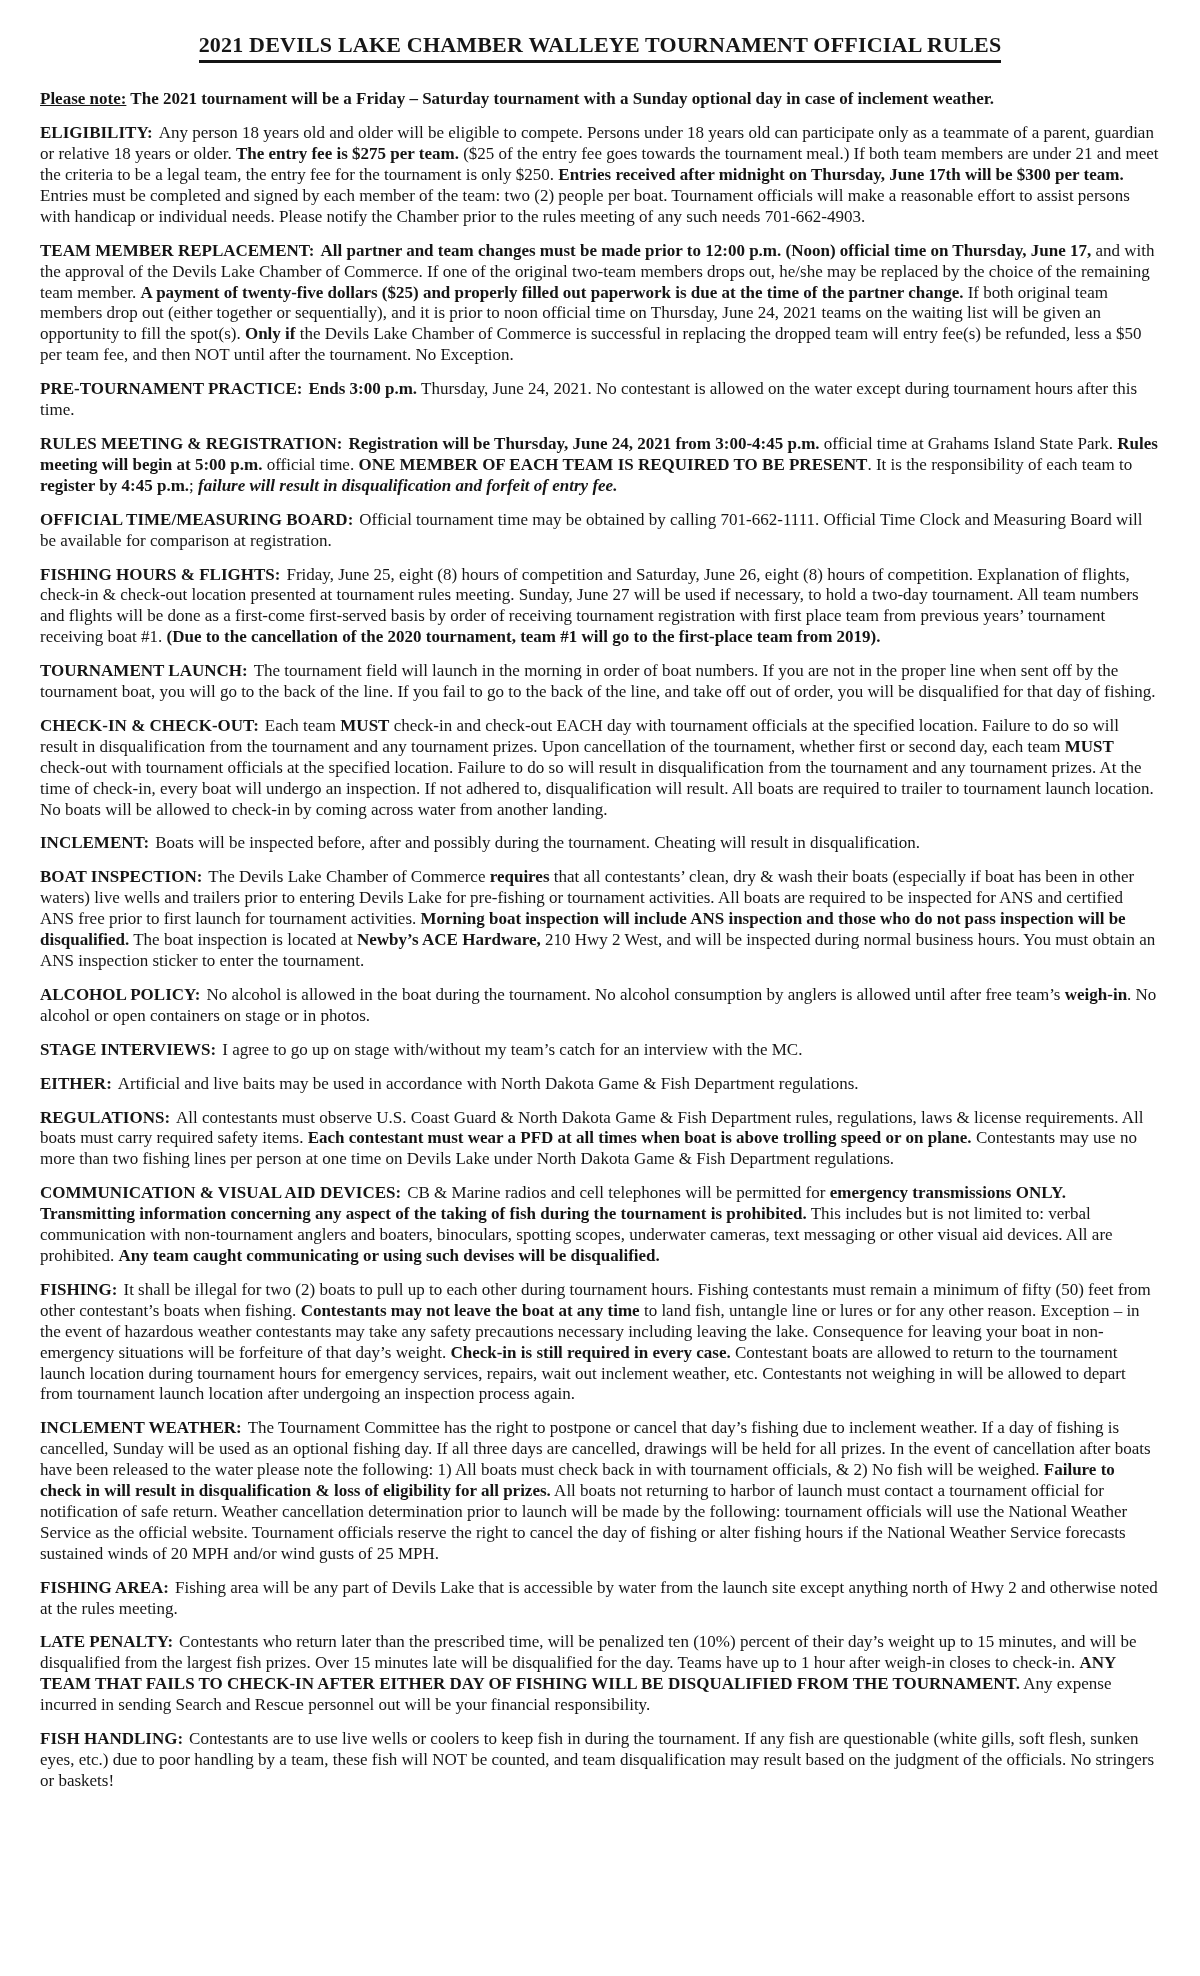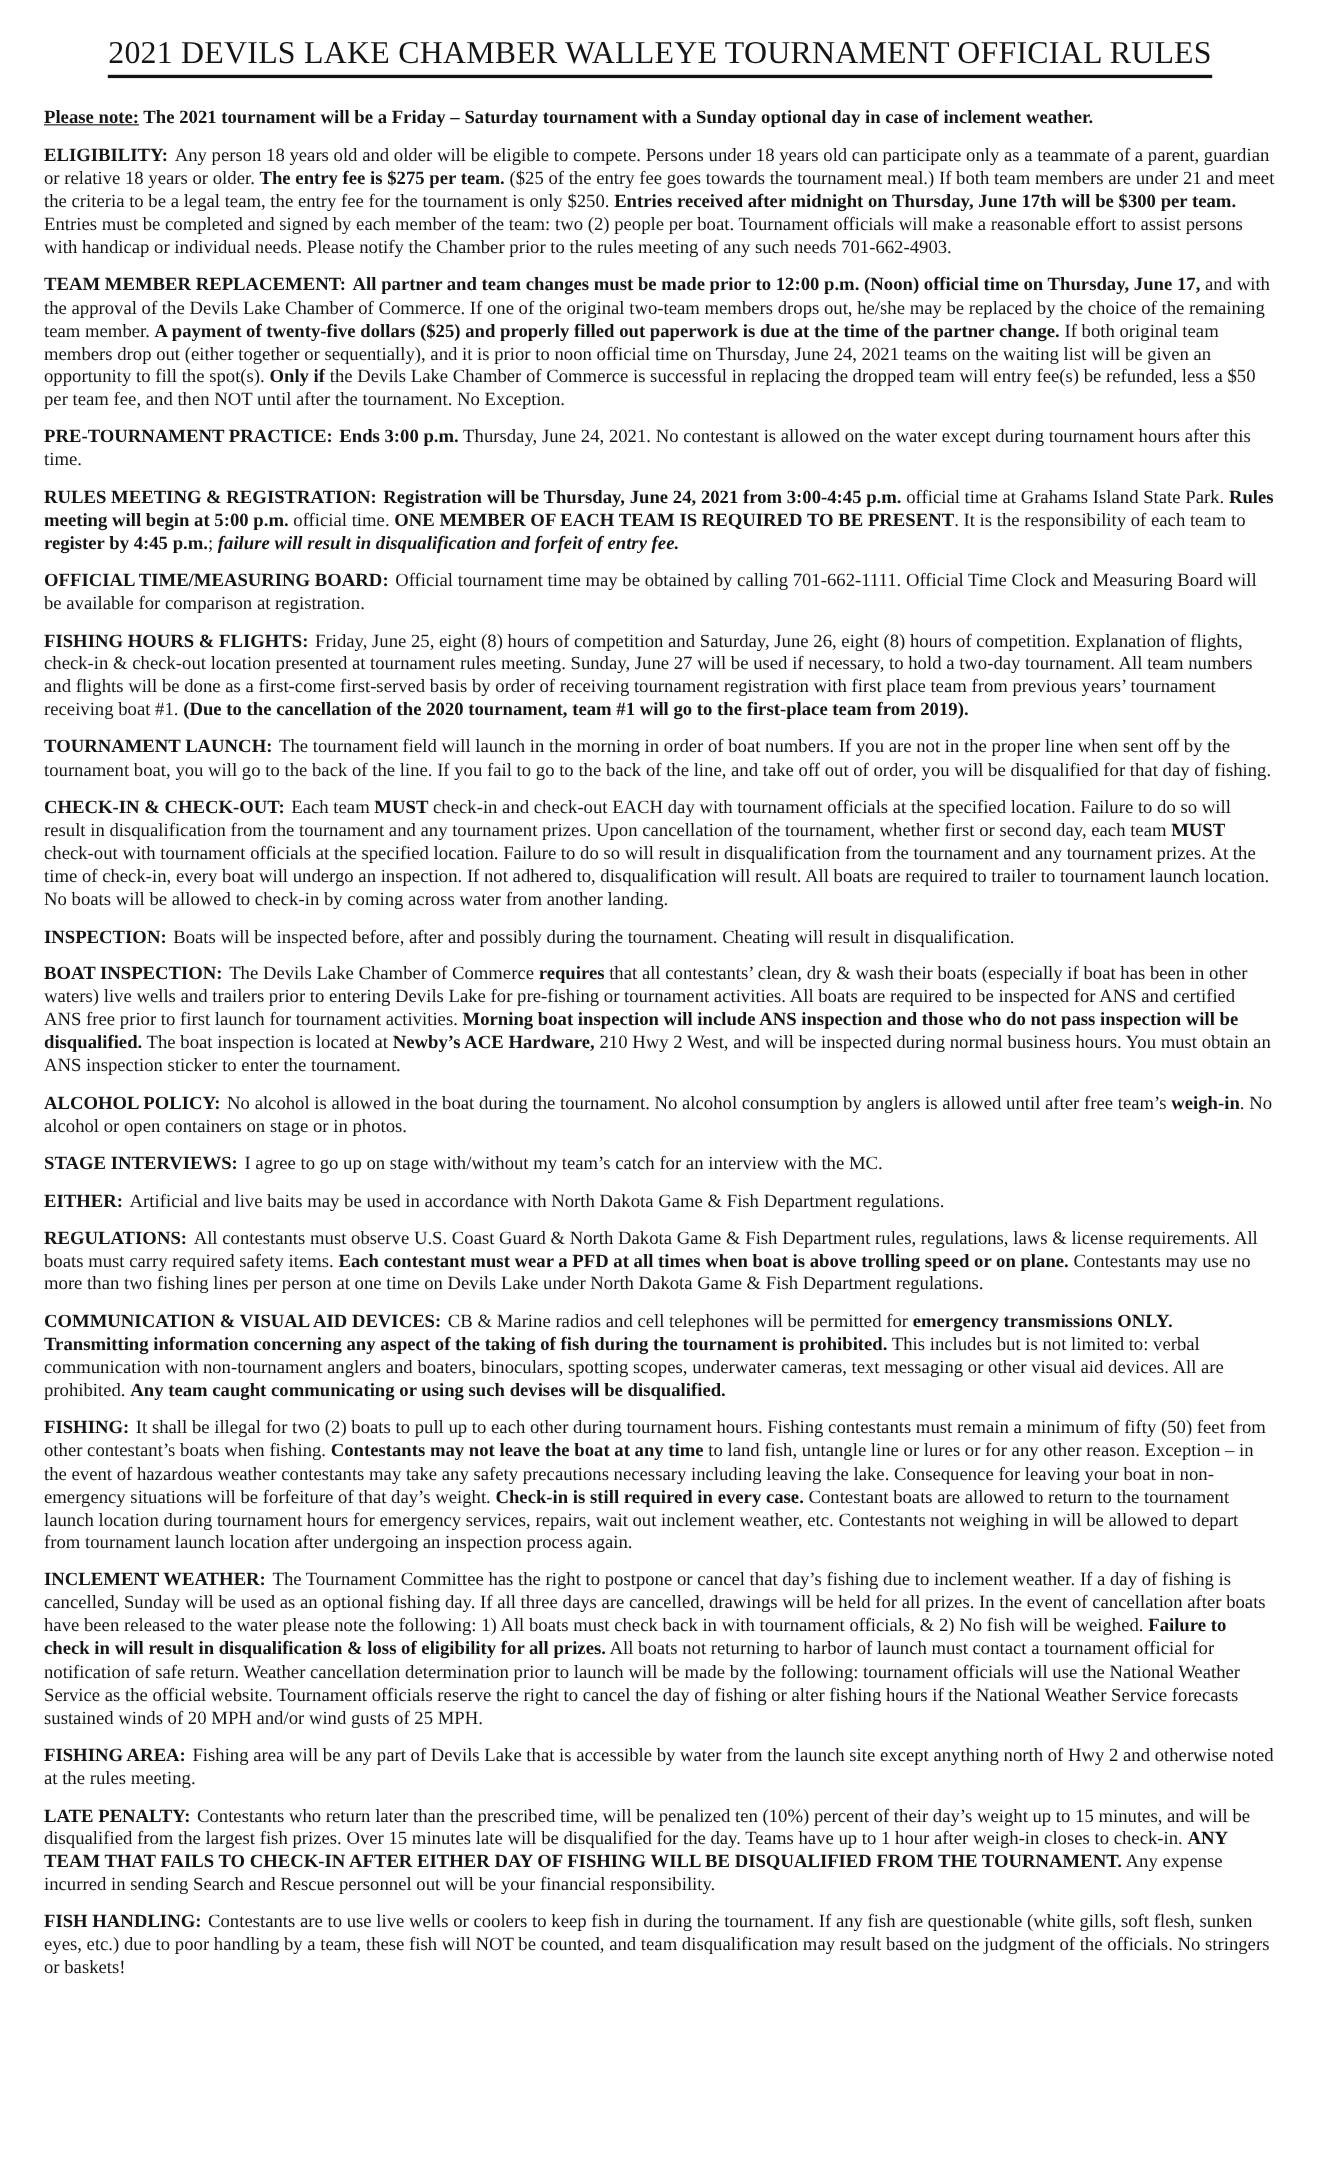--- a/index.html
+++ b/index.html
@@ -8,22 +8,22 @@
     width: 1200px;
     min-height: 1976px;
     background: #ffffff;
     color: #161616;
     font-family: "Liberation Serif", serif;
     -webkit-font-smoothing: antialiased;
   }
   .page { padding: 28px 40px 40px 40px; }
   .title {
     text-align: center;
-    font-size: 29px;
-    font-weight: normal;
+    font-size: 22px;
+    font-weight: bold;
     margin: 4px 0 26px 0;
     line-height: 1.15;
   }
   .title .title-underline {
     display: inline-block;
     border-bottom: 3.5px solid #141414;
     padding-bottom: 3px;
     letter-spacing: 0.2px;
     white-space: nowrap;
   }
@@ -53,21 +53,21 @@
 
   <div id="sections">
       <p class="para"><span class="heading">ELIGIBILITY</span><span class="heading-colon">:</span><span>Any person 18 years old and older will be eligible to compete. Persons under 18 years old can participate only as a teammate of a parent, guardian or relative 18 years or older. </span><span class="b">The entry fee is $275 per team.</span><span> ($25 of the entry fee goes towards the tournament meal.) If both team members are under 21 and meet the criteria to be a legal team, the entry fee for the tournament is only $250. </span><span class="b">Entries received after midnight on Thursday, June 17th will be $300 per team.</span><span> Entries must be completed and signed by each member of the team: two (2) people per boat. Tournament officials will make a reasonable effort to assist persons with handicap or individual needs. Please notify the Chamber prior to the rules meeting of any such needs 701-662-4903.</span></p>
       <p class="para"><span class="heading">TEAM MEMBER REPLACEMENT</span><span class="heading-colon">:</span><span class="b">All partner and team changes must be made prior to 12:00 p.m. (Noon) official time on Thursday, June 17,</span><span> and with the approval of the Devils Lake Chamber of Commerce.  If one of the original two-team members drops out, he/she may be replaced by the choice of the remaining team member.  </span><span class="b">A payment of twenty-five dollars ($25) and properly filled out paperwork is due at the time of the partner change.</span><span>  If both original team members drop out (either together or sequentially), and it is prior to noon official time on Thursday, June 24, 2021 teams on the waiting list will be given an opportunity to fill the spot(s).  </span><span class="b">Only if</span><span> the Devils Lake Chamber of Commerce is successful in replacing the dropped team will entry fee(s) be refunded, less a $50 per team fee, and then NOT until after the tournament.  No Exception.</span></p>
       <p class="para"><span class="heading">PRE-TOURNAMENT PRACTICE</span><span class="heading-colon">:</span><span class="b">Ends 3:00 p.m.</span><span> Thursday, June 24, 2021.  No contestant is allowed on the water except during tournament hours after this time.</span></p>
       <p class="para"><span class="heading">RULES MEETING &amp; REGISTRATION</span><span class="heading-colon">:</span><span class="b">Registration will be Thursday, June 24, 2021 from 3:00-4:45 p.m.</span><span> official time at Grahams Island State Park.  </span><span class="b">Rules meeting will begin at 5:00 p.m.</span><span> official time.  </span><span class="b">ONE MEMBER OF EACH TEAM IS REQUIRED TO BE PRESENT</span><span>.  It is the responsibility of each team to </span><span class="b">register by 4:45 p.m.</span><span>; </span><span class="b i">failure will result in disqualification and forfeit of entry fee.</span></p>
       <p class="para"><span class="heading">OFFICIAL TIME/MEASURING BOARD</span><span class="heading-colon">:</span><span>Official tournament time may be obtained by calling 701-662-1111.  Official Time Clock and Measuring Board will be available for comparison at registration.</span></p>
       <p class="para"><span class="heading">FISHING HOURS &amp; FLIGHTS</span><span class="heading-colon">:</span><span>Friday, June 25, eight (8) hours of competition and Saturday, June 26, eight (8) hours of competition.  Explanation of flights, check-in &amp; check-out location presented at tournament rules meeting. Sunday, June 27 will be used if necessary, to hold a two-day tournament. All team numbers and flights will be done as a first-come first-served basis by order of receiving tournament registration with first place team from previous years’ tournament receiving boat #1. </span><span class="b">(Due to the cancellation of the 2020 tournament, team #1 will go to the first-place team from 2019).</span></p>
       <p class="para"><span class="heading">TOURNAMENT LAUNCH</span><span class="heading-colon">:</span><span>The tournament field will launch in the morning in order of boat numbers. If you are not in the proper line when sent off by the tournament boat, you will go to the back of the line. If you fail to go to the back of the line, and take off out of order, you will be disqualified for that day of fishing.</span></p>
       <p class="para"><span class="heading">CHECK-IN &amp; CHECK-OUT</span><span class="heading-colon">:</span><span>Each team </span><span class="b">MUST</span><span> check-in and check-out EACH day with tournament officials at the specified location. Failure to do so will result in disqualification from the tournament and any tournament prizes. Upon cancellation of the tournament, whether first or second day, each team </span><span class="b">MUST</span><span> check-out with tournament officials at the specified location. Failure to do so will result in disqualification from the tournament and any tournament prizes. At the time of check-in, every boat will undergo an inspection.  If not adhered to, disqualification will result. All boats are required to trailer to tournament launch location.  No boats will be allowed to check-in by coming across water from another landing.</span></p>
-      <p class="para"><span class="heading">INSPECTION</span><span class="heading-colon">:</span><span>Boats will be inspected before, after and possibly during the tournament.  Cheating will result in disqualification.</span></p>
+      <p class="para"><span class="heading">INCLEMENT</span><span class="heading-colon">:</span><span>Boats will be inspected before, after and possibly during the tournament.  Cheating will result in disqualification.</span></p>
       <p class="para"><span class="heading">BOAT INSPECTION</span><span class="heading-colon">:</span><span>The Devils Lake Chamber of Commerce </span><span class="b">requires</span><span> that all contestants’ clean, dry &amp; wash their boats (especially if boat has been in other waters) live wells and trailers prior to entering Devils Lake for pre-fishing or tournament activities. All boats are required to be inspected for ANS and certified ANS free prior to first launch for tournament activities. </span><span class="b">Morning boat inspection will include ANS inspection and those who do not pass inspection will be disqualified.</span><span> The boat inspection is located at </span><span class="b">Newby’s ACE Hardware,</span><span> 210 Hwy 2 West, and will be inspected during normal business hours.  You must obtain an ANS inspection sticker to enter the tournament.</span></p>
       <p class="para"><span class="heading">ALCOHOL POLICY</span><span class="heading-colon">:</span><span>No alcohol is allowed in the boat during the tournament.  No alcohol consumption by anglers is allowed until after free team’s </span><span class="b">weigh-in</span><span>.  No alcohol or open containers on stage or in photos.</span></p>
       <p class="para"><span class="heading">STAGE INTERVIEWS</span><span class="heading-colon">:</span><span>I agree to go up on stage with/without my team’s catch for an interview with the MC.</span></p>
       <p class="para"><span class="heading">EITHER</span><span class="heading-colon">:</span><span>Artificial and live baits may be used in accordance with North Dakota Game &amp; Fish Department regulations.</span></p>
       <p class="para"><span class="heading">REGULATIONS</span><span class="heading-colon">:</span><span>All contestants must observe U.S. Coast Guard &amp; North Dakota Game &amp; Fish Department rules, regulations, laws &amp; license requirements. All boats must carry required safety items.  </span><span class="b">Each contestant must wear a PFD at all times when boat is above trolling speed or on plane.</span><span>  Contestants may use no more than two fishing lines per person at one time on Devils Lake under North Dakota Game &amp; Fish Department regulations.</span></p>
       <p class="para"><span class="heading">COMMUNICATION &amp; VISUAL AID DEVICES</span><span class="heading-colon">:</span><span>CB &amp; Marine radios and cell telephones will be permitted for </span><span class="b">emergency transmissions ONLY.  Transmitting information concerning any aspect of the taking of fish during the tournament is prohibited.</span><span>  This includes but is not limited to: verbal communication with non-tournament anglers and boaters, binoculars, spotting scopes, underwater cameras, text messaging or other visual aid devices.  All are prohibited.  </span><span class="b">Any team caught communicating or using such devises will be disqualified.</span></p>
       <p class="para"><span class="heading">FISHING</span><span class="heading-colon">:</span><span>It shall be illegal for two (2) boats to pull up to each other during tournament hours.  Fishing contestants must remain a minimum of fifty (50) feet from other contestant’s boats when fishing.  </span><span class="b">Contestants may not leave the boat at any time</span><span> to land fish, untangle line or lures or for any other reason.  Exception – in the event of hazardous weather contestants may take any safety precautions necessary including leaving the lake.  Consequence for leaving your boat in non-emergency situations will be forfeiture of that day’s weight.  </span><span class="b">Check-in is still required in every case.</span><span>  Contestant boats are allowed to return to the tournament launch location during tournament hours for emergency services, repairs, wait out inclement weather, etc.  Contestants not weighing in will be allowed to depart from tournament launch location after undergoing an inspection process again.</span></p>
       <p class="para"><span class="heading">INCLEMENT WEATHER</span><span class="heading-colon">:</span><span>The Tournament Committee has the right to postpone or cancel that day’s fishing due to inclement weather. If a day of fishing is cancelled, Sunday will be used as an optional fishing day. If all three days are cancelled, drawings will be held for all prizes. In the event of cancellation after boats have been released to the water please note the following: 1) All boats must check back in with tournament officials, &amp; 2) No fish will be weighed. </span><span class="b">Failure to check in will result in disqualification &amp; loss of eligibility for all prizes.</span><span> All boats not returning to harbor of launch must contact a tournament official for notification of safe return. Weather cancellation determination prior to launch will be made by the following: tournament officials will use the National Weather Service as the official website. Tournament officials reserve the right to cancel the day of fishing or alter fishing hours if the National Weather Service forecasts sustained winds of 20 MPH and/or wind gusts of 25 MPH.</span></p>
       <p class="para"><span class="heading">FISHING AREA</span><span class="heading-colon">:</span><span>Fishing area will be any part of Devils Lake that is accessible by water from the launch site except anything north of Hwy 2 and otherwise noted at the rules meeting.</span></p>
       <p class="para"><span class="heading">LATE PENALTY</span><span class="heading-colon">:</span><span>Contestants who return later than the prescribed time, will be penalized ten (10%) percent of their day’s weight up to 15 minutes, and will be disqualified from the largest fish prizes.  Over 15 minutes late will be disqualified for the day.  Teams have up to 1 hour after weigh-in closes to check-in.  </span><span class="b">ANY TEAM THAT FAILS TO CHECK-IN AFTER EITHER DAY OF FISHING WILL BE DISQUALIFIED FROM THE TOURNAMENT.</span><span>  Any expense incurred in sending Search and Rescue personnel out will be your financial responsibility.</span></p>

